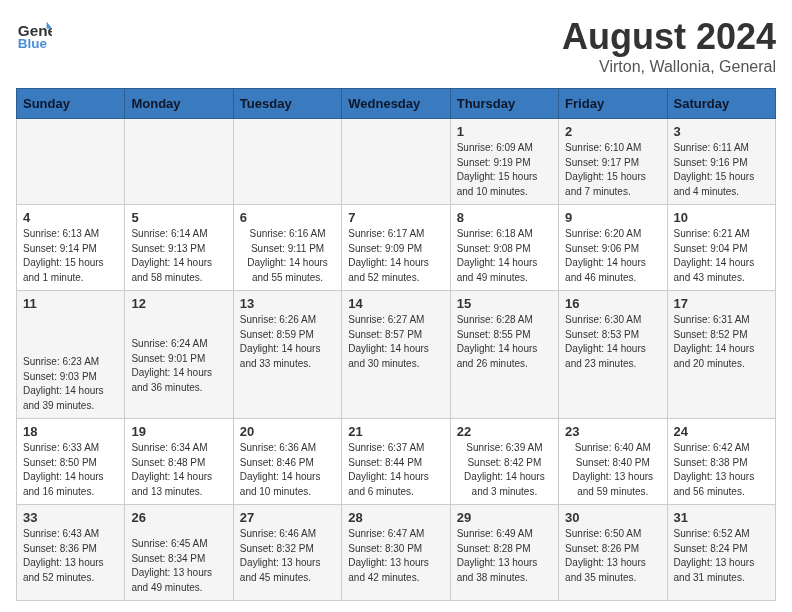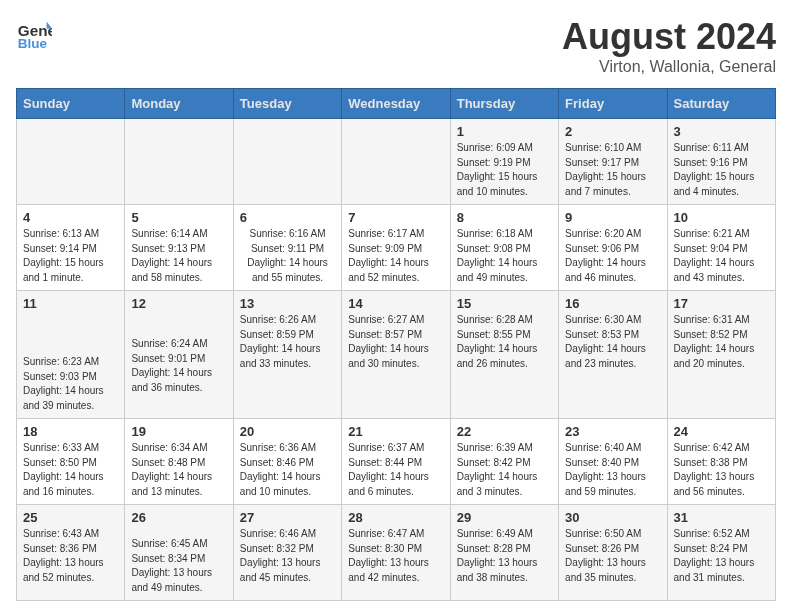--- a/index.html
+++ b/index.html
@@ -37,21 +37,21 @@
       font-size: 16px;
       color: #555;
     }
     table {
       width: 100%;
       border-collapse: collapse;
       table-layout: fixed;
     }
     thead tr th {
       background-color: #3a7abf;
-      color: #e5e5e5;
+      color: #0f172a;
       font-size: 13px;
       font-weight: bold;
       padding: 7px 6px;
       text-align: left;
       border: 1px solid #2c5e96;
     }
     tbody tr td {
       border: 1px solid #ccc;
       vertical-align: top;
       padding: 5px 6px;
@@ -247,40 +247,40 @@
 Daylight: 14 hours and 10 minutes.</div>
         </td>
         <td>
           <span class="day-num">21</span>
           <div class="cell-text" style="white-space: pre-line;">Sunrise: 6:37 AM
 Sunset: 8:44 PM
 Daylight: 14 hours and 6 minutes.</div>
         </td>
         <td>
           <span class="day-num">22</span>
-          <div class="cell-text" style="white-space: pre-line;">Sunrise: 6:39 AM
+          <div class="cell-text" style="white-space: pre-line; text-align: center;">Sunrise: 6:39 AM
 Sunset: 8:42 PM
 Daylight: 14 hours and 3 minutes.</div>
         </td>
         <td>
           <span class="day-num">23</span>
-          <div class="cell-text" style="white-space: pre-line;">Sunrise: 6:40 AM
+          <div class="cell-text" style="white-space: pre-line; text-align: center;">Sunrise: 6:40 AM
 Sunset: 8:40 PM
 Daylight: 13 hours and 59 minutes.</div>
         </td>
         <td>
           <span class="day-num">24</span>
           <div class="cell-text" style="white-space: pre-line;">Sunrise: 6:42 AM
 Sunset: 8:38 PM
 Daylight: 13 hours and 56 minutes.</div>
         </td>
       </tr>
       <tr>
         <td>
-          <span class="day-num">25</span>
+          <span class="day-num">33</span>
           <div class="cell-text" style="white-space: pre-line;">Sunrise: 6:43 AM
 Sunset: 8:36 PM
 Daylight: 13 hours and 52 minutes.</div>
         </td>
         <td>
           <span class="day-num">26</span>
           <div class="cell-text" style="white-space: pre-line; margin-top: 12px;">Sunrise: 6:45 AM
 Sunset: 8:34 PM
 Daylight: 13 hours and 49 minutes.</div>
         </td>

